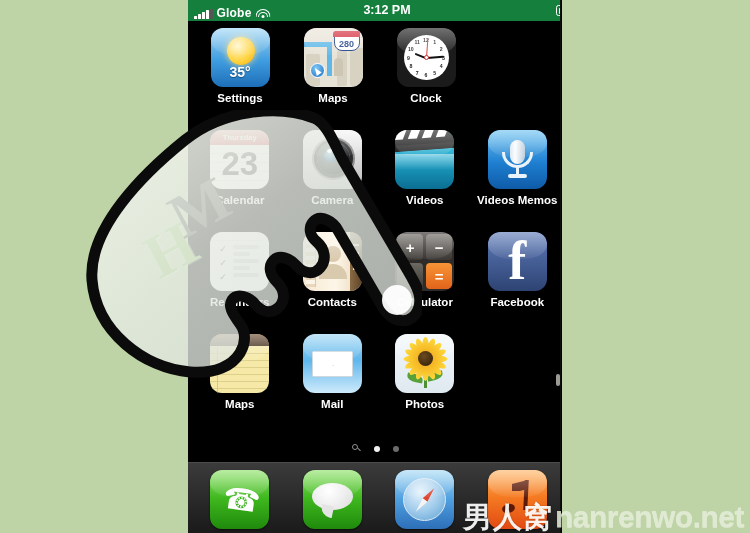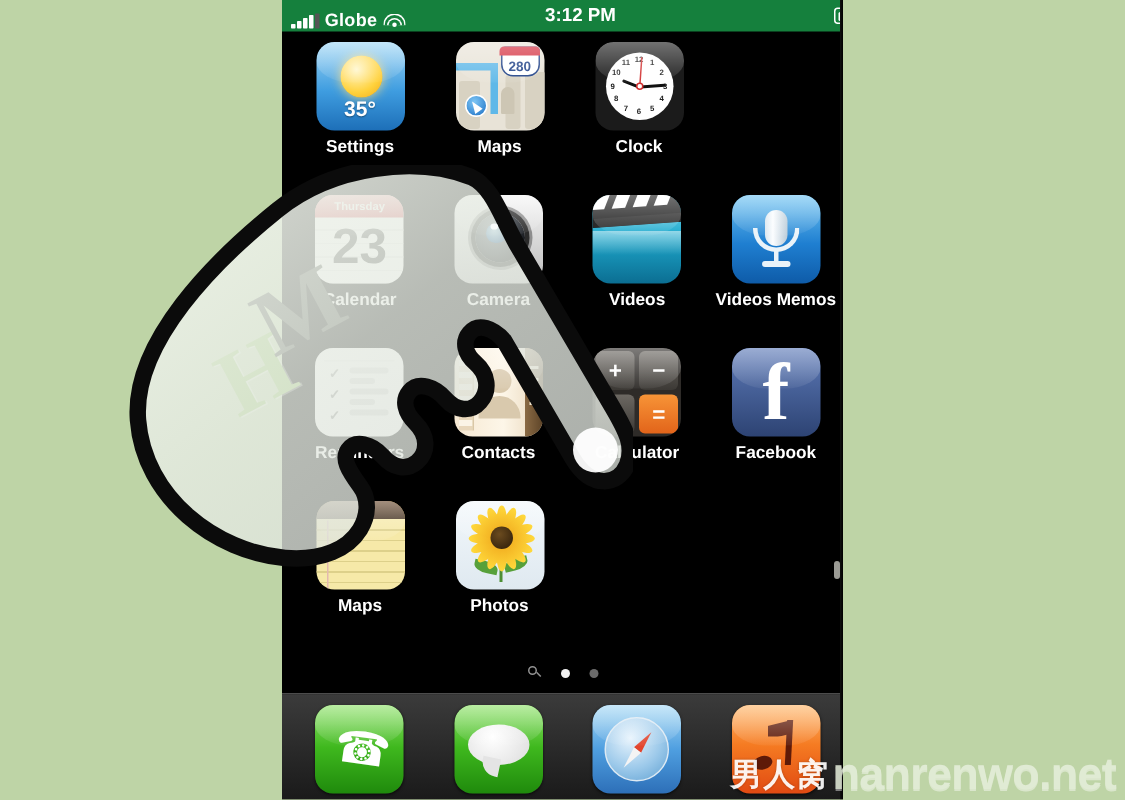--- a/index.html
+++ b/index.html
@@ -277,21 +277,21 @@
     transform:rotate(-28deg);}
   .hm span{position:absolute;font-family:"Liberation Serif",serif;font-weight:bold;
     font-size:62px;line-height:62px;}
   .hm .h{left:0;top:18px;color:#93c364;
     text-shadow:1px 1px 0 rgba(255,255,255,.35);}
   .hm .m{left:40px;top:-6px;color:#3b4038;}
 
   
   .wm{position:absolute;right:6px;bottom:0px;display:flex;align-items:flex-end;gap:2px;
     height:36px;}
-  .wm .cn{font-family:"Liberation Sans",sans-serif;font-size:21px;font-weight:bold;
+  .wm .cn{font-family:"Liberation Sans",sans-serif;font-size:29px;font-weight:bold;
     color:#ffffff;opacity:.92;letter-spacing:1px;line-height:32px;
     text-shadow:0 0 2px rgba(0,0,0,.25);margin-top:48px;}
   .wm .url{font-family:"Liberation Sans",sans-serif;font-size:30px;font-weight:bold;
     color:#e7efdc;opacity:.85;line-height:32px;letter-spacing:-.5px;
     text-shadow:0 1px 0 rgba(255,255,255,.5);}
 </style>
 </head>
 <body>
 
 <div id="stage">
@@ -475,20 +475,26 @@
 
         <div class="cell">
           <div class="appicon ic-notes">
             <span class="nt-lines"></span>
               <span class="nt-marg"></span>
               <span class="nt-top"></span>
           </div>
           <div class="applabel">Maps</div>
         </div>
 
+        <div class="cell">
+          <div class="appicon ic-mail">
+            <span class="env"></span>
+          </div>
+          <div class="applabel">Mail</div>
+        </div>
 
         <div class="cell">
           <div class="appicon ic-photos">
             <span class="stem"></span>
             <span class="leaf l1"></span>
               <span class="leaf l2"></span>
             <span class="petals" id="sunflower-petals">
                 <i style="transform: rotate(0deg);"></i>
                 <i style="transform: rotate(22.5deg);"></i>
                 <i style="transform: rotate(45deg);"></i>

